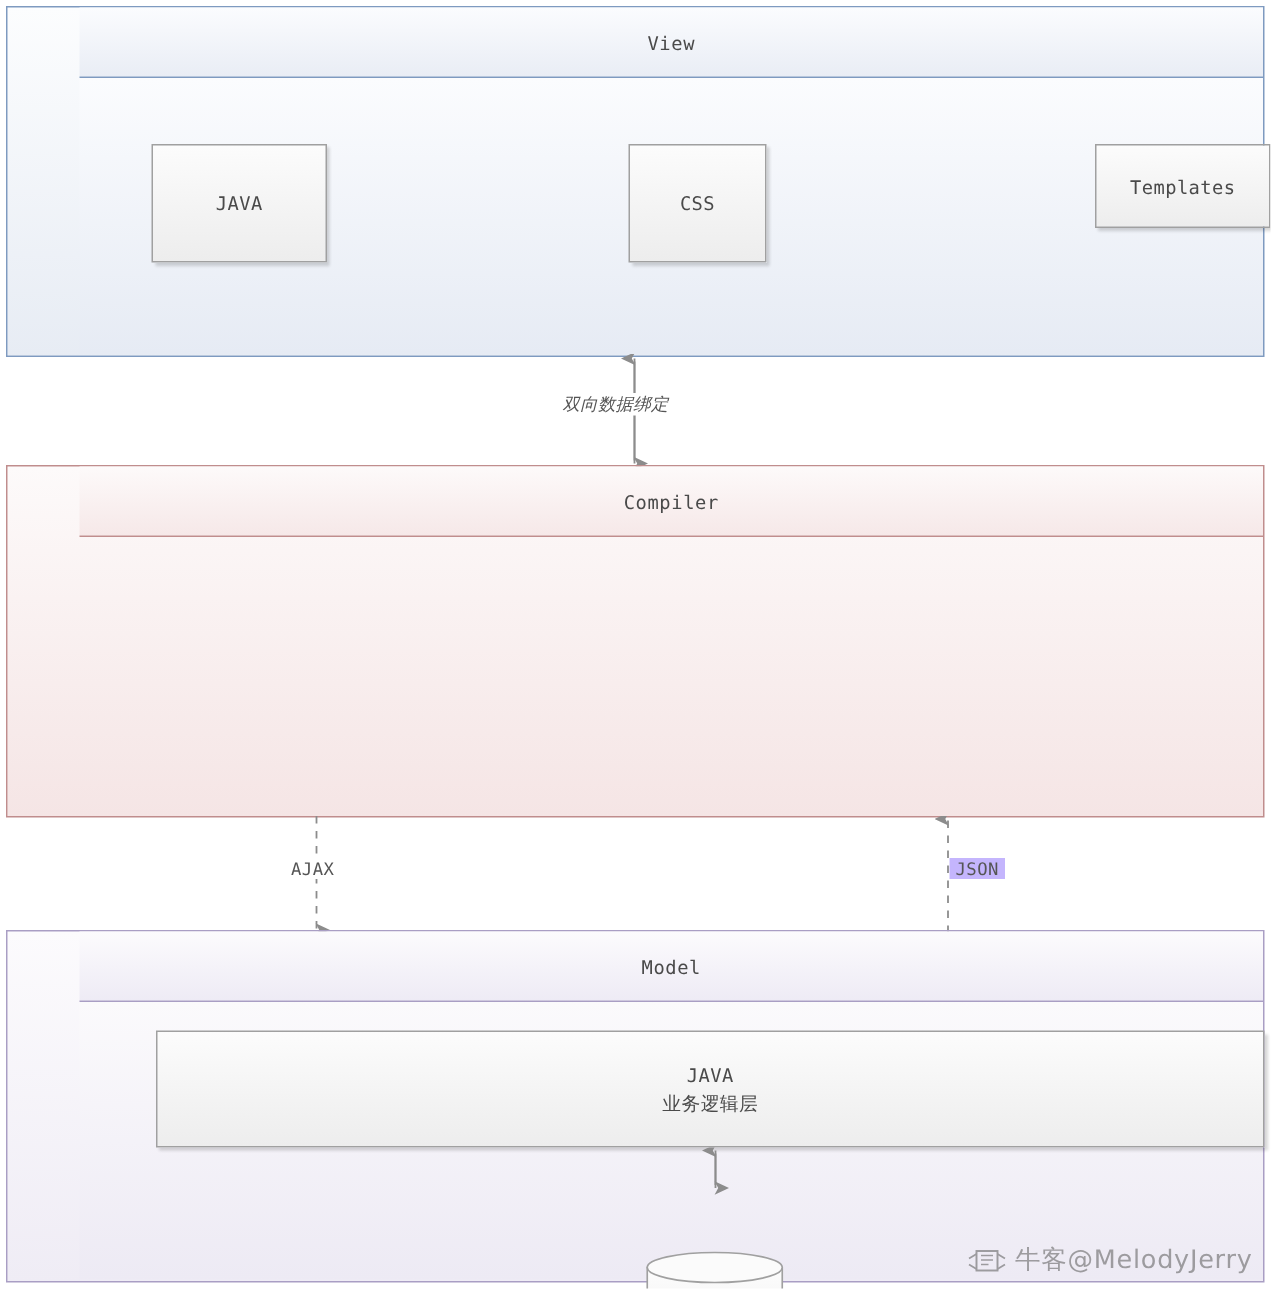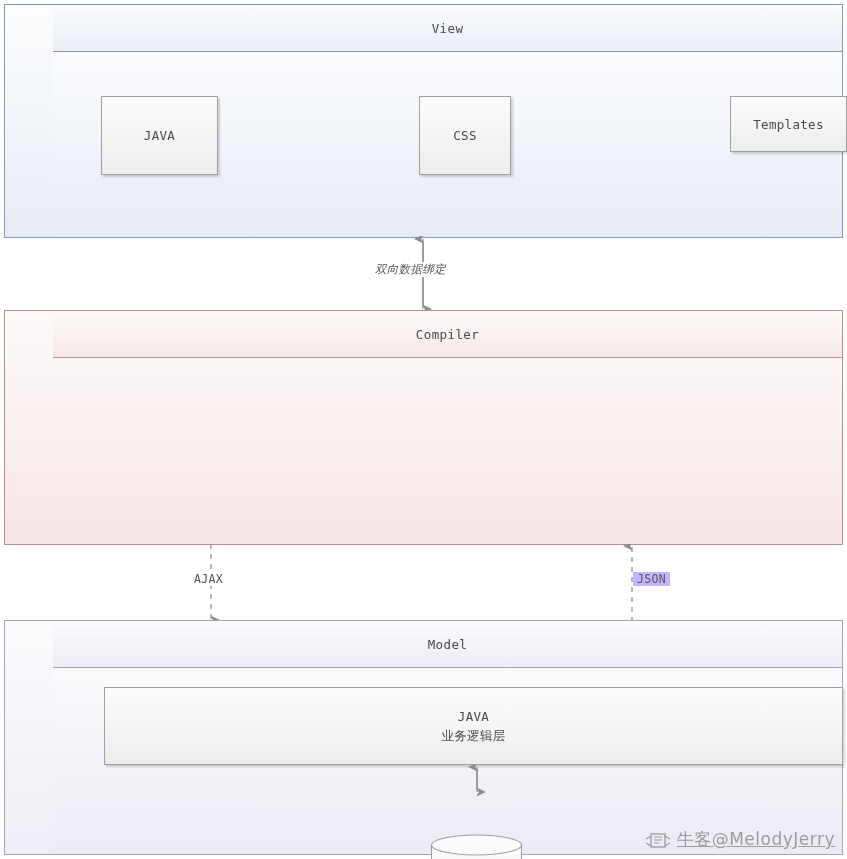--- a/index.html
+++ b/index.html
@@ -163,21 +163,20 @@
     display: flex;
     align-items: center;
     gap: 6px;
     opacity: 0.62;
   }
   #watermark .wm-text {
     font-family: "DejaVu Sans", "Liberation Sans", sans-serif;
     font-size: 17px;
     color: #6b6b6b;
     letter-spacing: 0.5px;
-    text-decoration: underline;
   }
 </style>
 </head>
 <body>
 
 <div class="layer" id="view-layer">
   <div class="layer-header">View</div>
   <div class="layer-body">
     <div class="node-box n1">
       <span>JAVA</span>

